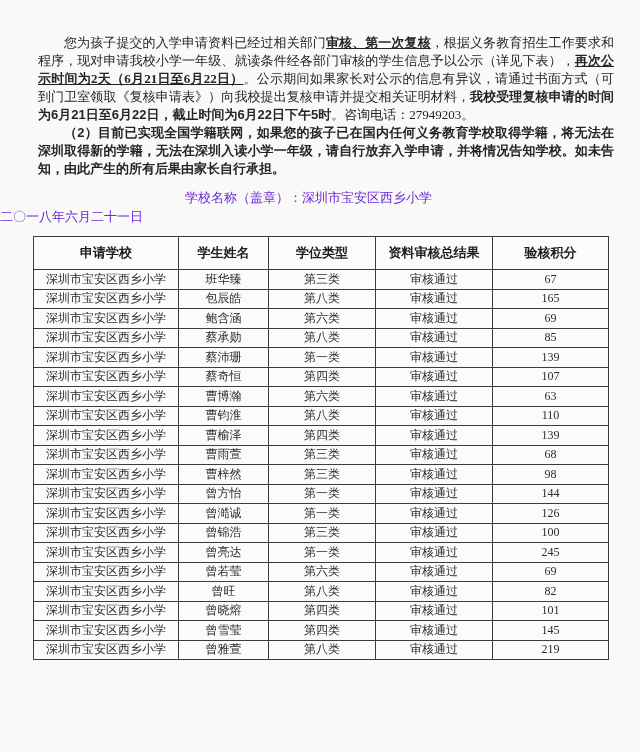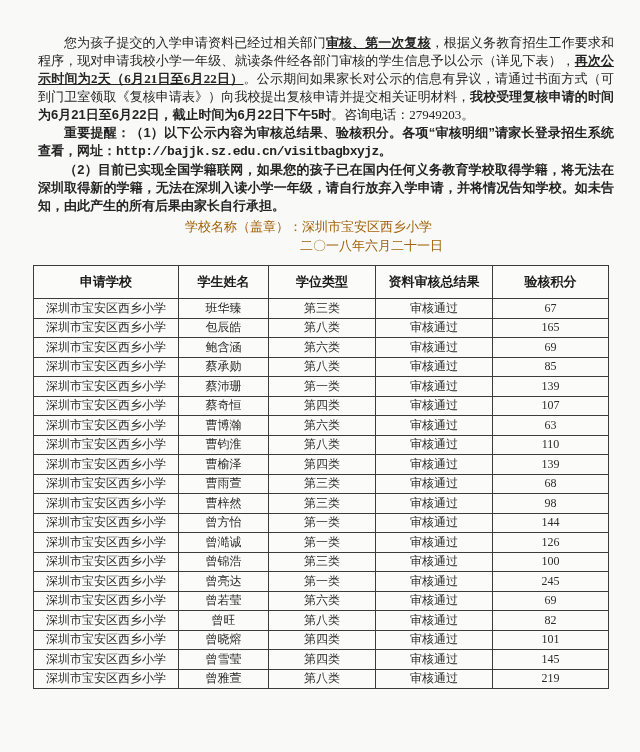--- a/index.html
+++ b/index.html
@@ -19,23 +19,23 @@
     margin:34px 26px 0 38px;
     font-size:13px;line-height:18px;
     text-align:justify;color:#242424;
   }
   .letter p{margin:0;text-indent:2em;}
   .salutation{text-indent:0;}
   .bseg{font-weight:bold;font-family:"Liberation Sans", sans-serif;}
   .buseg{font-weight:bold;font-family:Liberation Serif, serif;text-decoration:underline;}
   .bold-para{font-weight:bold;font-family:"Liberation Sans", sans-serif;}
   .mono{font-family:"Liberation Mono", monospace;font-weight:bold;letter-spacing:-0.5px;}
-  .signature{margin-top:2px;font-size:13px;line-height:19px;color:#a16207;}
+  .signature{margin-top:10px;font-size:13px;line-height:19px;color:#6d28d9;}
   .sig-school{padding-left:185px;}
-  .sig-date{padding-left:300px;}
+  .sig-date{}
   table.results{
     margin:10px 0 0 33px;
     width:575px;
     border-collapse:collapse;table-layout:fixed;
     background:#fbfbfa;
   }
   table.results th, table.results td{
     border:1px solid #3c3c3c;
     text-align:center;vertical-align:middle;
     overflow:hidden;white-space:nowrap;
@@ -57,21 +57,20 @@
 </head>
 <body>
 
 <div class="page">
 
 
   <div class="letter">
 
     <p><span>您为孩子提交的入学申请资料已经过相关部门</span><span class="buseg">审核、第一次复核</span><span>，根据义务教育招生工作要求和程序，现对申请我校小学一年级、就读条件经各部门审核的学生信息予以公示（详见下表），</span><span class="buseg">再次公示时间为2天（6月21日至6月22日）</span><span>。公示期间如果家长对公示的信息有异议，请通过书面方式（可到门卫室领取《复核申请表》）向我校提出复核申请并提交相关证明材料，</span><span class="bseg">我校受理复核申请的时间为6月21日至6月22日，截止时间为6月22日下午5时</span><span>。咨询电话：27949203。</span></p>
 
-    <p class="bold-para"><span>重要提醒：（1）以下公示内容为审核总结果、验核积分。各项“审核明细”请家长登录招生系统查看，网址：</span><span class="mono">http://bajjk.sz.edu.cn/visitbagbxyjz</span><span>。</span></p>
 
     <p class="bold-para">（2）目前已实现全国学籍联网，如果您的孩子已在国内任何义务教育学校取得学籍，将无法在深圳取得新的学籍，无法在深圳入读小学一年级，请自行放弃入学申请，并将情况告知学校。如未告知，由此产生的所有后果由家长自行承担。</p>
   </div>
 
   <div class="signature">
     <div class="sig-school">学校名称（盖章）：深圳市宝安区西乡小学</div>
     <div class="sig-date">二〇一八年六月二十一日</div>
   </div>
 
   <table class="results">

